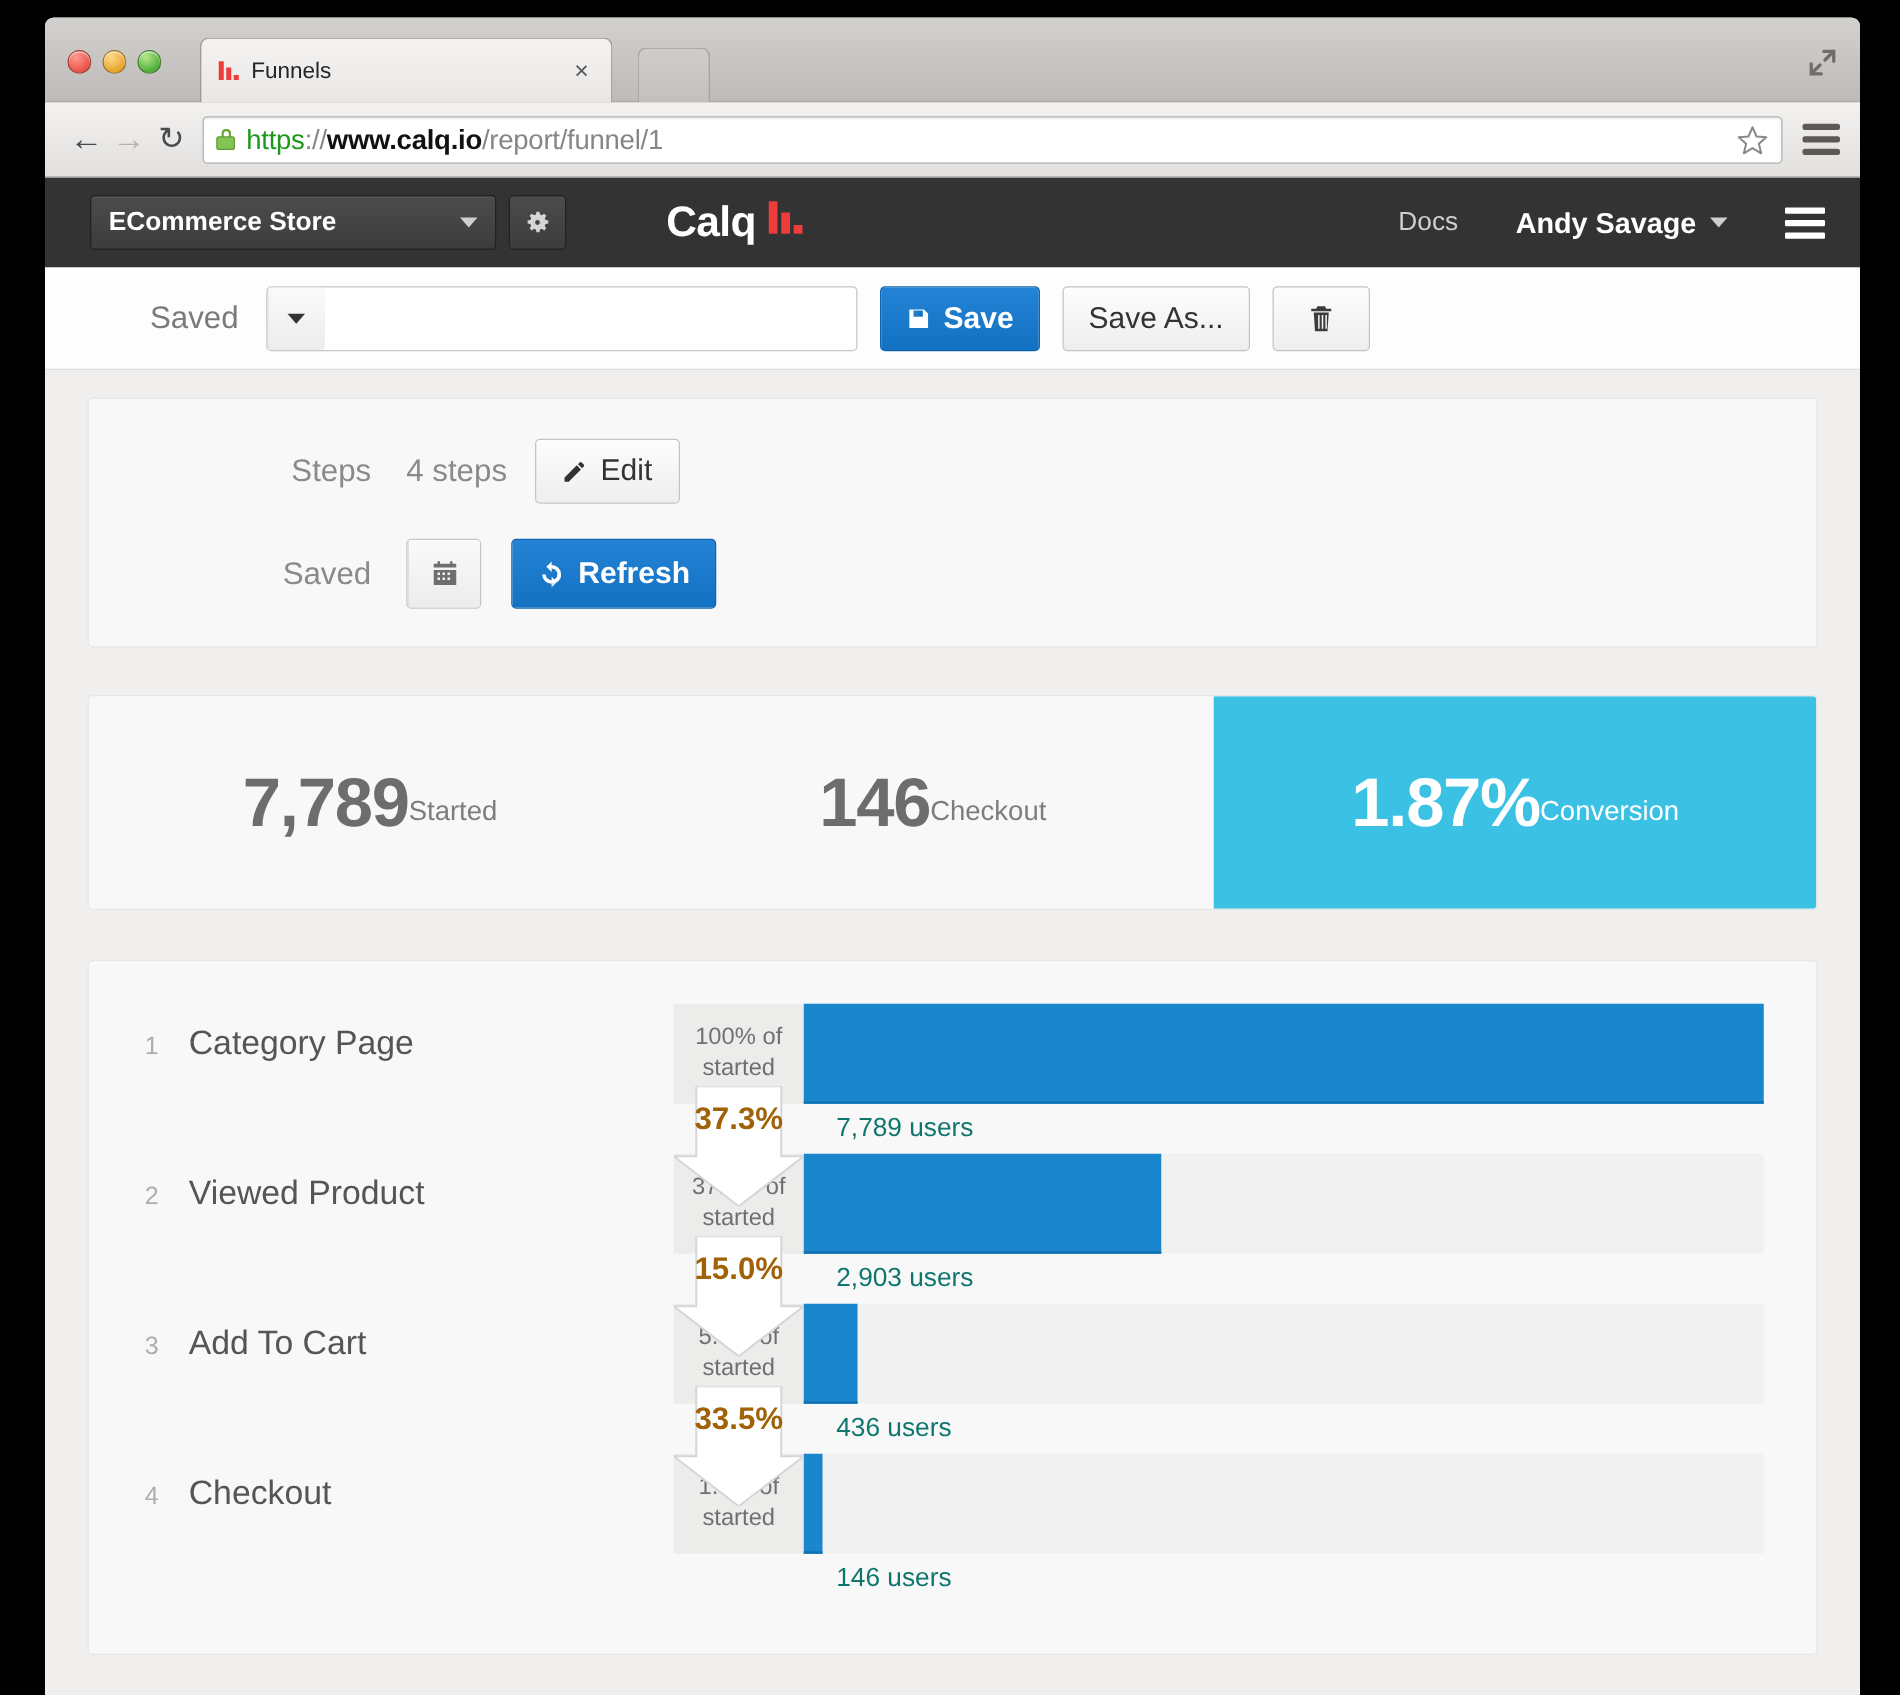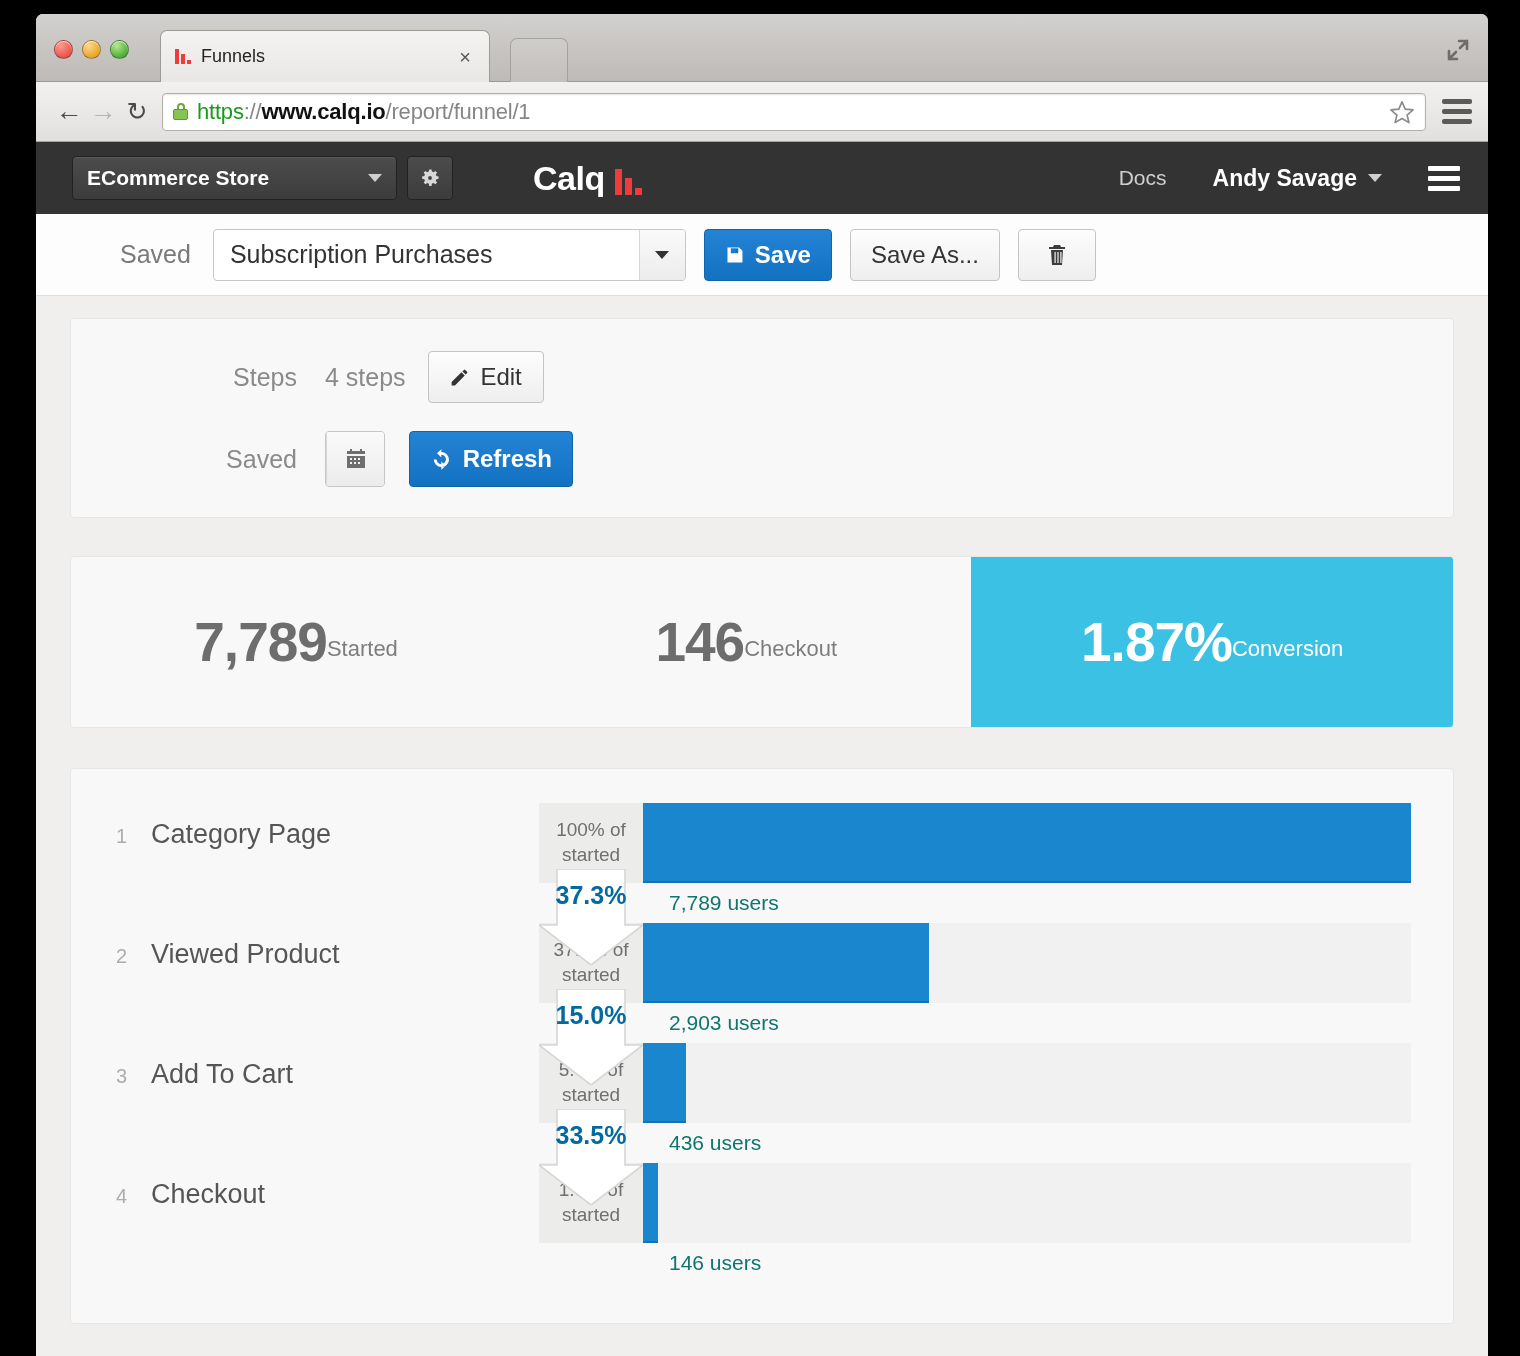--- a/index.html
+++ b/index.html
@@ -155,21 +155,21 @@
   }
   .gear-btn {
     width: 46px; height: 44px; margin-left: 10px;
     background: linear-gradient(to bottom, #4c4c4c, #3c3c3c);
     border: 1px solid #222; border-radius: 4px;
     display: flex; align-items: center; justify-content: center;
     cursor: pointer;
   }
   .brand {
     margin-left: 80px;
-    display: flex; align-items: flex-end; gap: 10px;
+    display: flex; align-items: flex-start; gap: 10px;
     cursor: pointer;
   }
   .brand-text { color: #fff; font-size: 34px; font-weight: bold; letter-spacing: -0.5px; line-height: 1; }
   .brand-bars { display: flex; align-items: flex-end; gap: 3px; height: 26px; }
   .brand-bars i { display: block; width: 7px; background: #ee3b3b; }
   .brand-bars i:nth-child(1) { height: 26px; }
   .brand-bars i:nth-child(2) { height: 17px; }
   .brand-bars i:nth-child(3) { height: 7px; }
 
   .nav-right { margin-left: auto; display: flex; align-items: center; gap: 46px; }
@@ -320,21 +320,21 @@
     left: 0; top: 66px;
     width: 104px; height: 96px;
     z-index: 5;
   }
   .arrow svg { display: block; width: 104px; height: 96px; }
   .arrow .pct {
     position: absolute;
     left: 0; top: 12px;
     width: 104px;
     text-align: center;
-    font-size: 25px; font-weight: bold; color: #0369a1;
+    font-size: 25px; font-weight: bold; color: #a16207;
   }
 </style>
 </head>
 <body>
 
 <div class="os-window">
 
   <div class="chrome-tabbar">
     <div class="traffic-lights">
       <span class="light red"></span>
@@ -421,21 +421,20 @@
           <i></i>
           <i></i>
         </span>
     </div>
   </div>
 
   <div class="saved-bar">
     <span class="saved-label">Saved</span>
 
     <div class="saved-select">
-      <span class="val">Subscription Purchases</span>
       <span class="arrowbox">
         <span class="caret-down" style="border-top-color:#333"></span>
       </span>
     </div>
 
     <div class="btn btn-primary btn-save">
       <svg viewBox="0 0 24 24" width="22" height="22">
         <path fill="#fff" d="M3 3h14l4 4v14H3V3zm4 1v6h9V4H7zm-2 11h14v5H5v-5z"></path>
         <rect x="12.5" y="5" width="2.6" height="4" fill="#1371c2"></rect>
       </svg>

